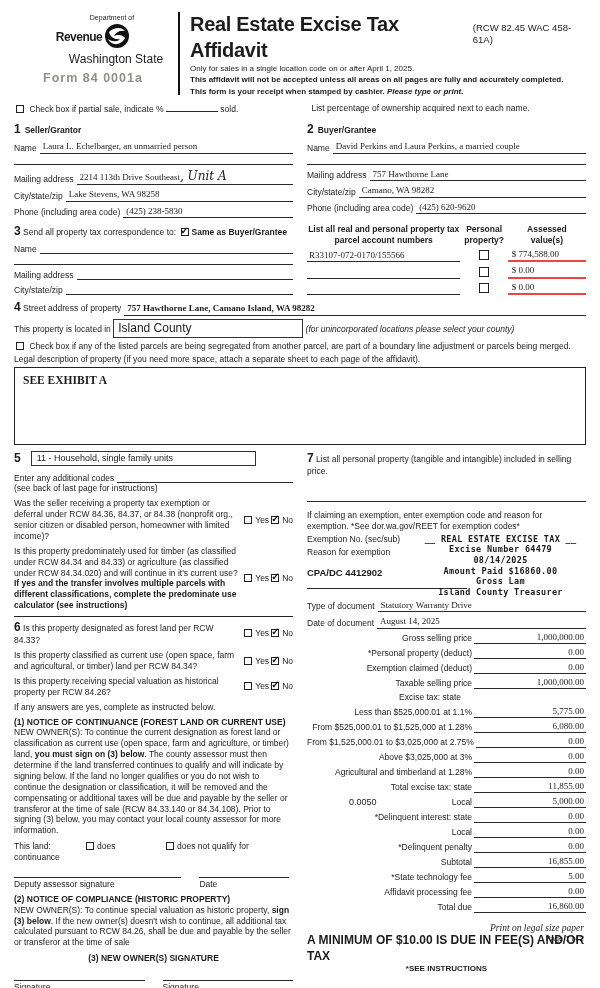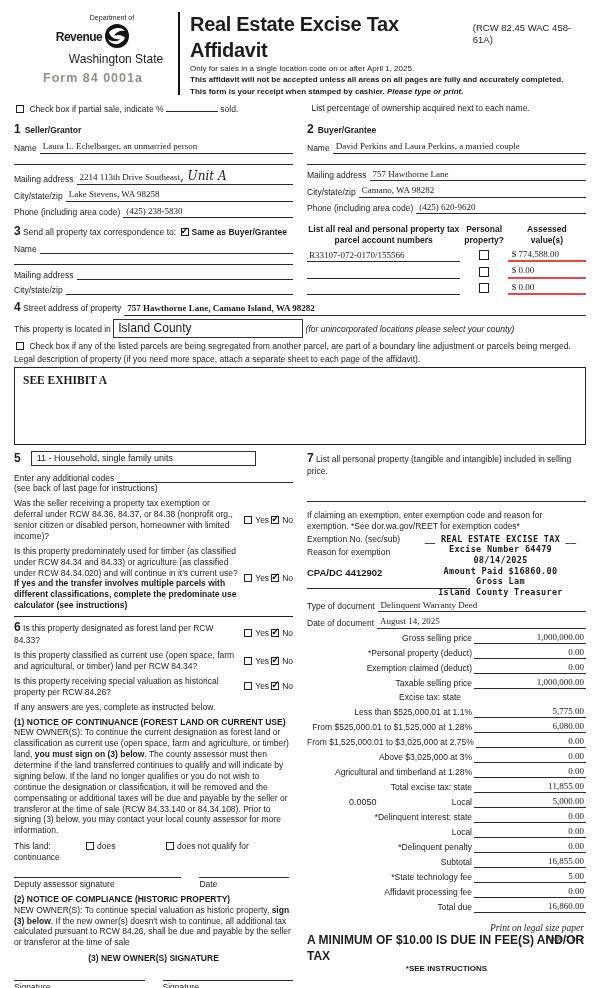--- a/index.html
+++ b/index.html
@@ -353,21 +353,21 @@
           <div>Excise Number 64479</div>
           <div>08/14/2025</div>
           <div>Amount Paid $16860.00</div>
           <div>Gross Lam</div>
           <div>Island County Treasurer</div>
         </div>
       </div>
 
       <div class="field" style="margin-top:2px;">
           <span class="lbl">Type of document</span>
-          <span class="val fill">Delinquent Warranty Deed</span>
+          <span class="val fill">Statutory Warranty Drive</span>
         </div>
       <div class="field">
           <span class="lbl">Date of document</span>
           <span class="val fill">August 14, 2025</span>
         </div>
 
       <div style="margin-top:3px;">
           <div class="fee-row">
             <span class="fee-label">Gross selling price</span>
             <span class="fee-line">1,000,000.00</span>

